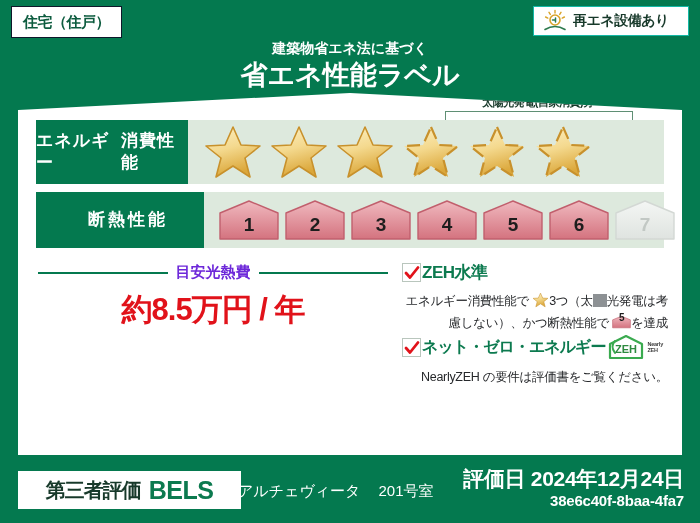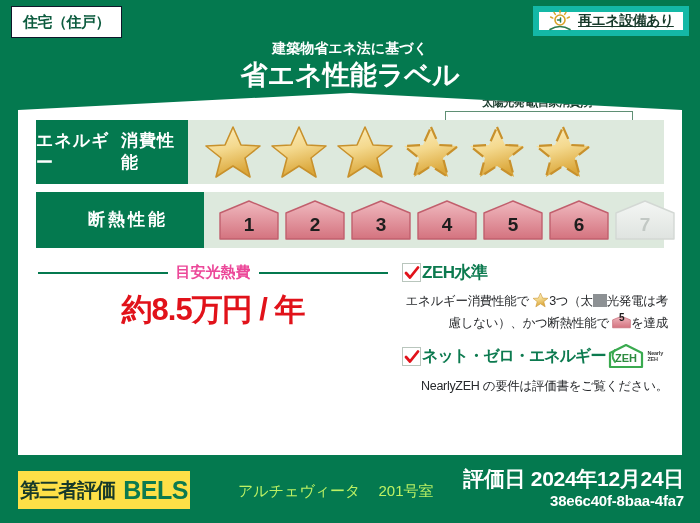--- a/index.html
+++ b/index.html
@@ -14,23 +14,23 @@
 
   
   .tag-house{
     position:absolute;left:11px;top:6px;width:109px;height:30px;
     background:#ffffff;border:1px solid #0f172a;
     display:flex;align-items:center;justify-content:center;
     font-size:15px;font-weight:bold;color:#0d5c3f;letter-spacing:-0.5px;
   }
   .tag-re{
     position:absolute;right:11px;top:6px;width:156px;height:30px;
-    background:#ffffff;border:6px solid #14b8a6;
+    background:#ffffff;border:1px solid #14b8a6;
     display:flex;align-items:center;gap:5px;padding-left:8px;box-sizing:border-box;
-    font-size:14px;font-weight:bold;color:#17392a;letter-spacing:-0.5px;text-decoration:underline;
+    font-size:14px;font-weight:bold;color:#17392a;letter-spacing:-0.5px;
   }
   .sun-ico{width:26px;height:24px;flex:0 0 26px;}
 
   
   .title-wrap{
     position:absolute;left:0;right:0;top:38px;text-align:center;color:#ffffff;
   }
   .title-sub{font-size:14px;font-weight:bold;letter-spacing:0px;line-height:20px;}
   .title-main{font-size:27px;font-weight:bold;letter-spacing:0px;line-height:33px;margin-top:1px;}
 
@@ -76,21 +76,21 @@
     position:absolute;top:18px;left:427px;width:188px;height:9px;
     border:1.5px solid #5f8f74;border-bottom:none;box-sizing:border-box;
   }
 
   
   .cost-head{
     position:absolute;left:20px;top:170px;width:350px;
     display:flex;align-items:center;gap:8px;
   }
   .cost-head .ln{flex:1;height:2px;background:#04794f;}
-  .cost-head .tx{font-size:15px;font-weight:bold;color:#ec4899;letter-spacing:0px;white-space:nowrap;}
+  .cost-head .tx{font-size:15px;font-weight:bold;color:#6d28d9;letter-spacing:0px;white-space:nowrap;}
   .cost-val{
     position:absolute;left:20px;top:196px;width:350px;text-align:center;
     font-size:31px;font-weight:bold;color:#e1121a;letter-spacing:-1px;
   }
   .cost-note{
     position:absolute;left:24px;top:258px;width:344px;
     font-size:12.5px;color:#26282b;line-height:21px;letter-spacing:-0.2px;
   }
 
   
@@ -115,31 +115,31 @@
   .inl-badge span{
     position:absolute;inset:0;display:flex;align-items:flex-end;justify-content:center;
     font-size:10px;font-weight:bold;color:#1d1d1d;padding-bottom:1px;
   }
   .redact{display:inline-block;width:14px;height:13px;background:#8d9194;vertical-align:-2px;}
   .zeh-logo{width:40px;height:26px;flex:0 0 40px;}
   .nearly{
     font-size:5.5px;font-weight:bold;color:#3e3e3e;line-height:6.5px;
     letter-spacing:-0.2px;flex:0 0 auto;
   }
-  .zeh-block .row2{margin-top:9px;}
+  .zeh-block .row2{}
 
   
   .bels-box{
-    position:absolute;left:18px;bottom:14px;width:172px;height:38px;background:#fde047;
+    position:absolute;left:18px;bottom:14px;width:223px;height:38px;background:#ffffff;
     display:flex;align-items:center;justify-content:center;gap:8px;
   }
   .bels-jp{font-size:20px;font-weight:bold;color:#17392a;letter-spacing:-1px;}
   .bels-en{font-size:25px;font-weight:bold;color:#0c7a4f;letter-spacing:-0.5px;}
   .bldg{
-    position:absolute;left:238px;bottom:22px;color:#bef264;font-size:15px;
+    position:absolute;left:238px;bottom:22px;color:#ffffff;font-size:15px;
     letter-spacing:0px;display:flex;gap:18px;
   }
   .eval{
     position:absolute;right:16px;bottom:30px;color:#ffffff;font-size:21px;
     font-weight:bold;letter-spacing:-0.3px;text-align:right;
   }
   .evalid{
     position:absolute;right:16px;bottom:14px;color:#ffffff;font-size:15px;
     font-weight:bold;letter-spacing:-0.2px;text-align:right;
   }

